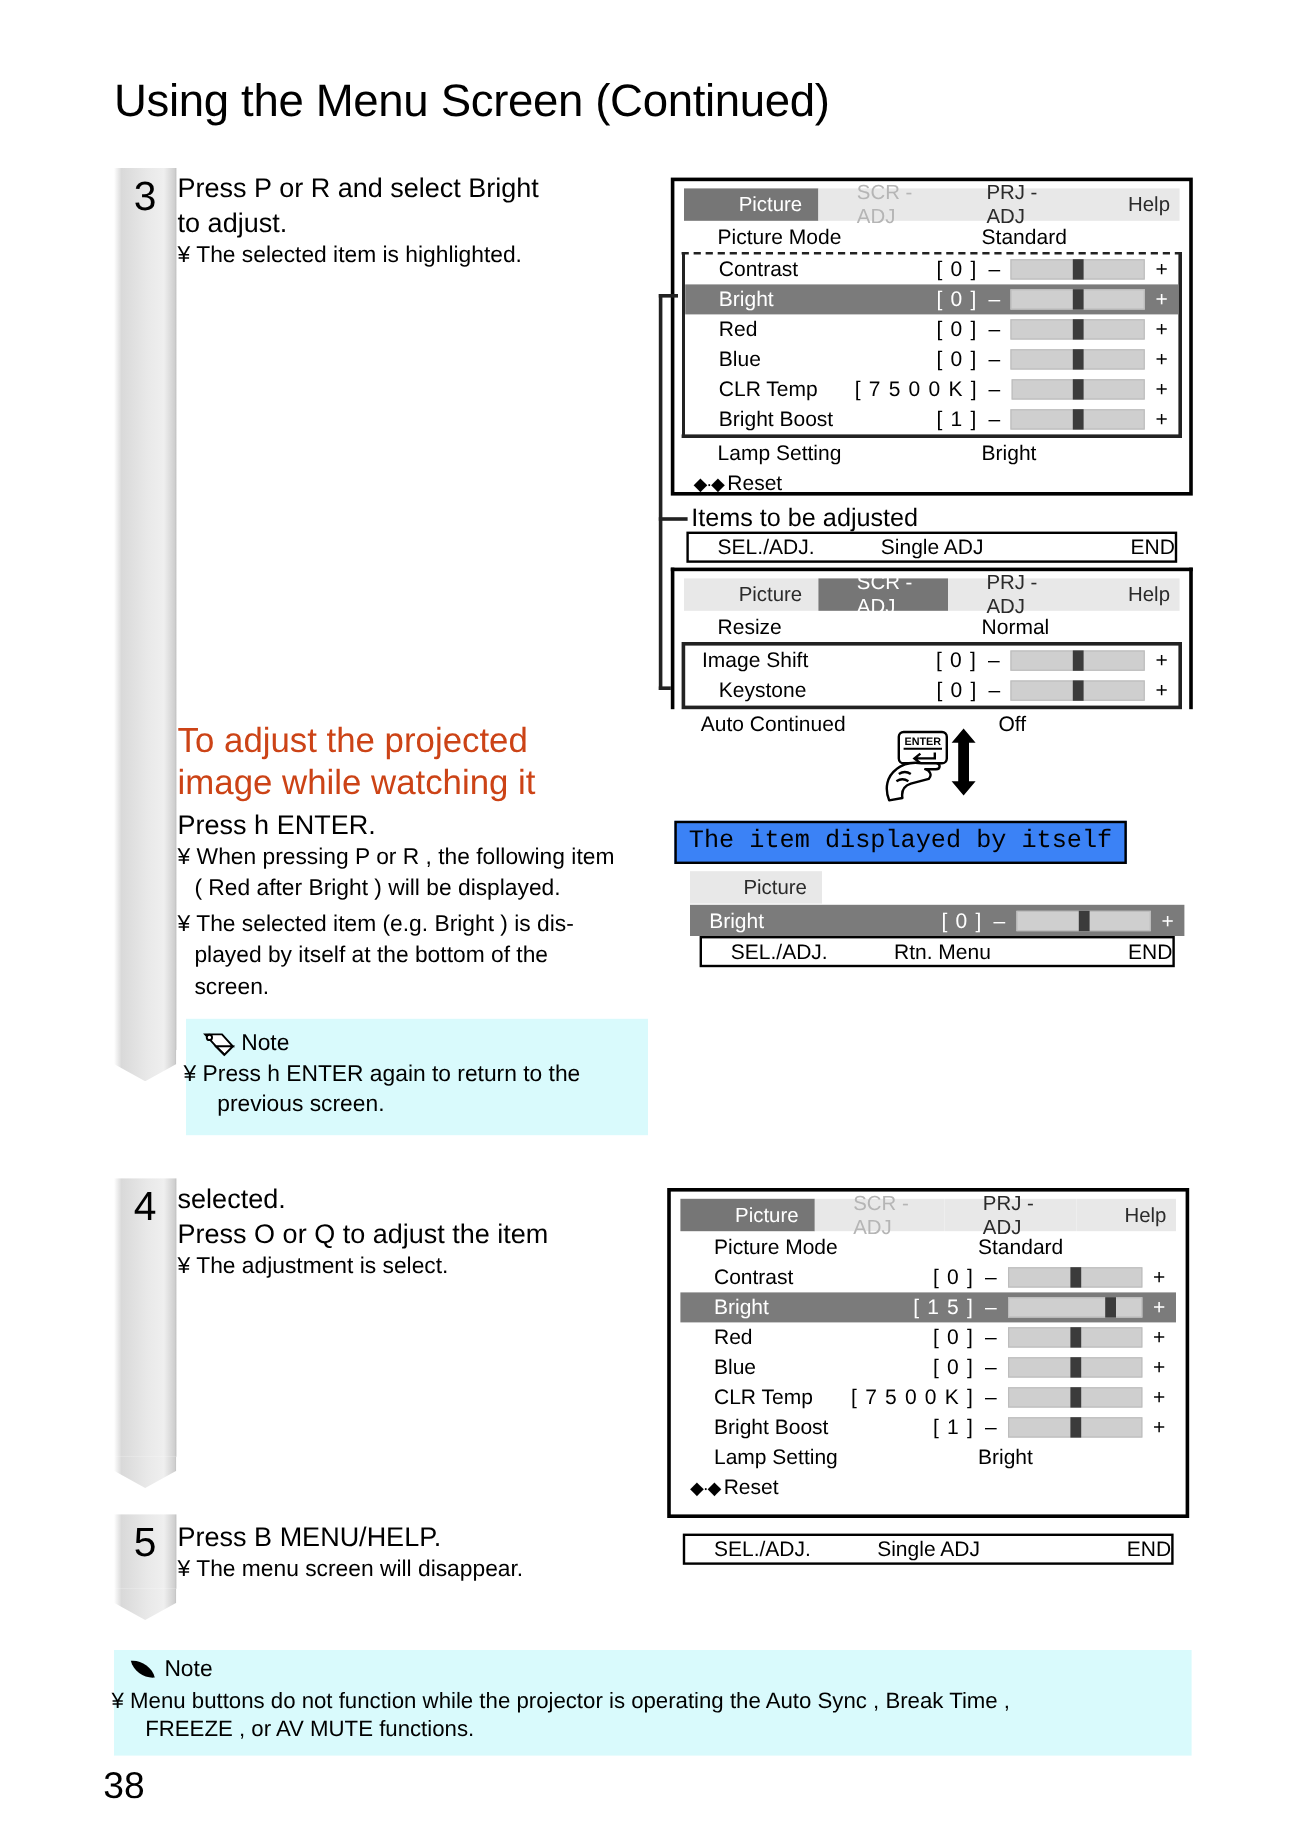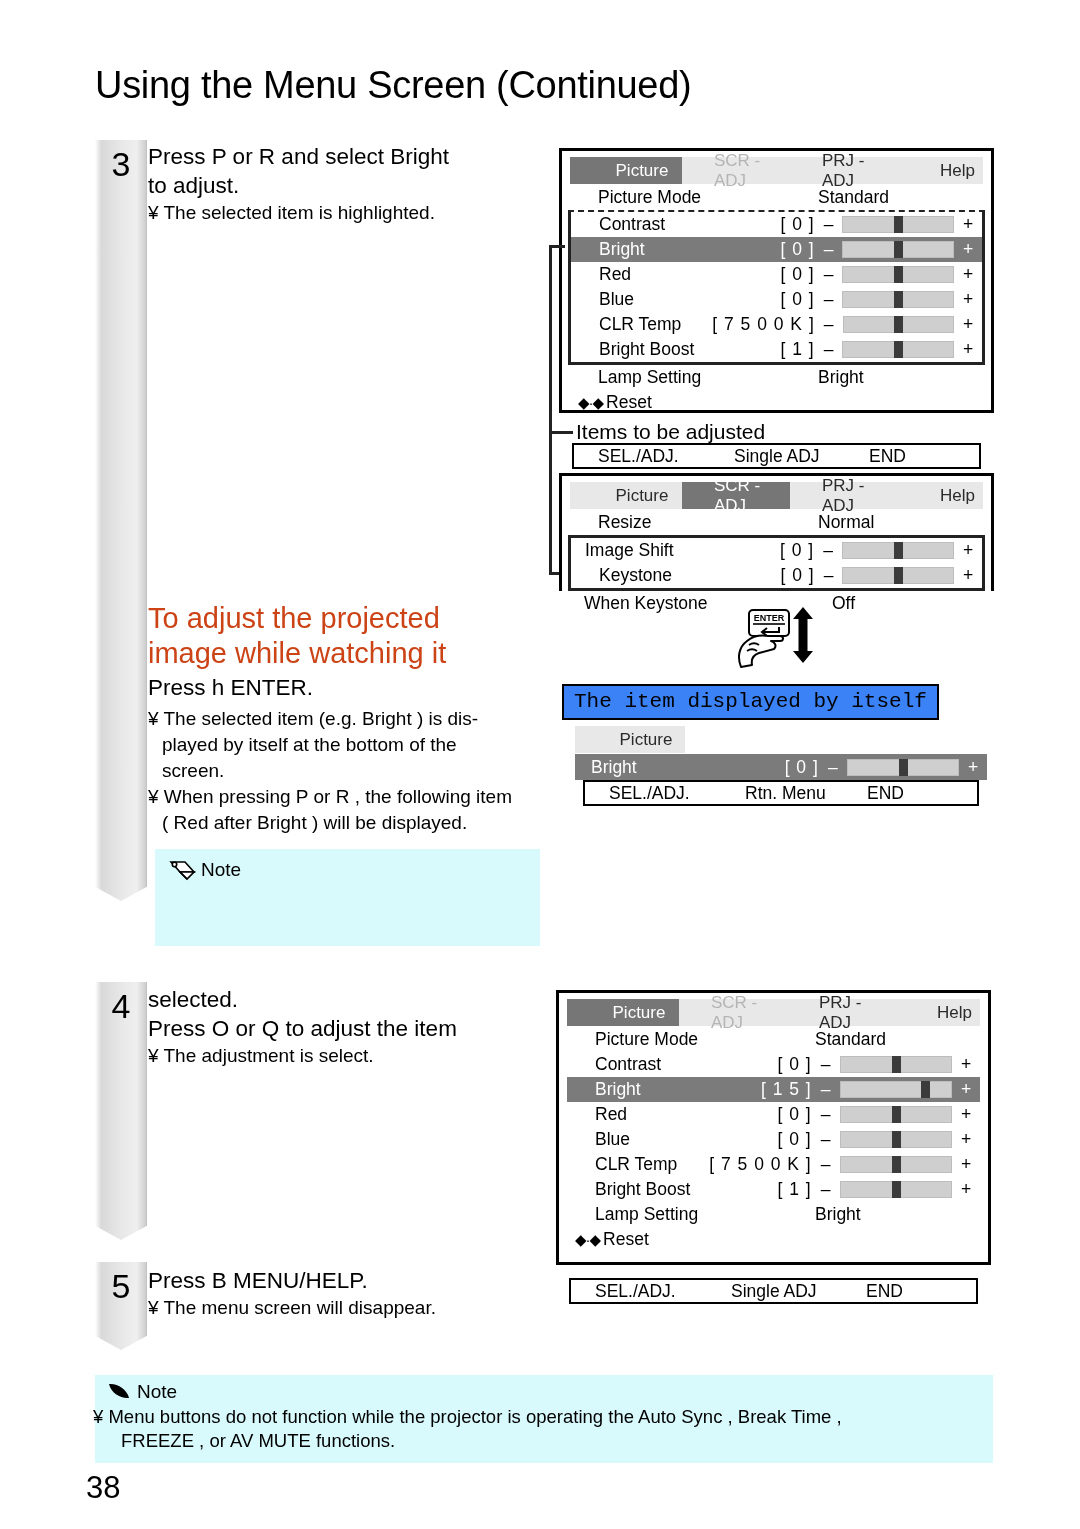--- a/index.html
+++ b/index.html
@@ -92,21 +92,21 @@
   }
 
   .boxgroup{ border:3px solid #222; }
 
   .footbar{
     border:2px solid #000; display:flex; align-items:center;
     height:26px; font-size:17.5px; background:#fff;
   }
   .footbar .f1{ padding-left:24px; width:160px; }
   .footbar .f2{ flex:1; text-align:left; }
-  .footbar .f3{ width:110px; text-align:left; }
+  .footbar .f3{ width:110px; text-align:right; }
 
   
   .callout-label{
     position:absolute; font-size:21px;
   }
   .callout-boxed{
     position:absolute; font-size:21px; border:2px solid #000;
     padding:4px 10px 5px 10px; background:#3b82f6;font-family:Liberation Mono, monospace;
   }
 
@@ -133,43 +133,47 @@
   <div class="bullet">¥ The selected item is highlighted.</div>
 </div>
 
 <div class="orange-head">
   <div>To adjust the projected</div>
   <div>image while watching it</div>
 </div>
 
 <div class="body-text" style="left:148px; top:673px; width:400px;">
   <div class="lead">Press  h   ENTER.</div>
+  <div class="bullet indent">
+    <span>¥ When pressing P  or R , the following item</span><br>
+    <span>( Red  after  Bright ) will be displayed.</span>
+  </div>
   <div class="bullet indent" style="margin-top:4px;">
     <span>¥ The selected item (e.g.  Bright ) is dis-</span><br>
     <span>played by itself at the bottom of the</span><br>
     <span>screen.</span>
-  </div>
-  <div class="bullet indent">
-    <span>¥ When pressing P  or R , the following item</span><br>
-    <span>( Red  after  Bright ) will be displayed.</span>
   </div>
 </div>
 
 <div class="note-box" style="left:155px; top:849px; width:385px; height:97px;">
   <div class="note-head" style="padding:10px 0 2px 12px;">
     <svg width="30" height="22" viewBox="0 0 30 22">
       <g fill="none" stroke="#000" stroke-width="1.6">
         <path d="M4 3 L18 3 L27 13 L13 13 Z" fill="#fff"></path>
         <path d="M13 13 L27 13 L20 20 Z" fill="#fff"></path>
         <path d="M13 13 L20 20"></path>
         <circle cx="7.5" cy="5.5" r="2.2" fill="#fff"></circle>
       </g>
     </svg>
     <span>Note</span>
   </div>
+  <div class="note-body" style="padding:0 0 0 12px;">
+    <span>¥ Press h   ENTER again to return to the</span><br>
+    <span style="padding-left:14px">previous screen.</span>
+  </div>
 </div>
 
 <div class="step" style="left:95px; top:982px; height:232px;">
   <div class="num">4</div>
   <div class="ribbon-tip"></div>
 </div>
 
 <div class="body-text" style="left:148px; top:985px; width:400px;">
   <div class="lead">selected.</div>
   <div class="lead">Press  O  or  Q  to adjust the item</div>
@@ -331,21 +335,21 @@
       <span class="val">[      0 ]</span>
       <span class="minus">–</span>
       <span class="slider">
           <span class="thumb" style="left:calc(50% - 4px);"></span>
         </span>
       <span class="plus">+</span>
     </div>
   </div>
 
   <div class="row" style="margin:0 8px;">
-    <span class="lbl" style="padding-left:14px;">When Keystone</span>
+    <span class="lbl" style="padding-left:14px;">Auto Continued</span>
     <span class="ctr" style="text-align:left; padding-left:112px;">Off</span>
   </div>
 </div>
 
 <div style="position:absolute; left:735px; top:605px; width:110px; height:70px;">
   <svg width="110" height="70" viewBox="0 0 110 70">
 
     <g>
       <rect x="14" y="5" width="40" height="26" rx="4" fill="#fff" stroke="#000" stroke-width="2"></rect>
       <text x="34" y="16" font-family="Liberation Sans, sans-serif" font-size="9" font-weight="bold" text-anchor="middle" fill="#000">ENTER</text>

